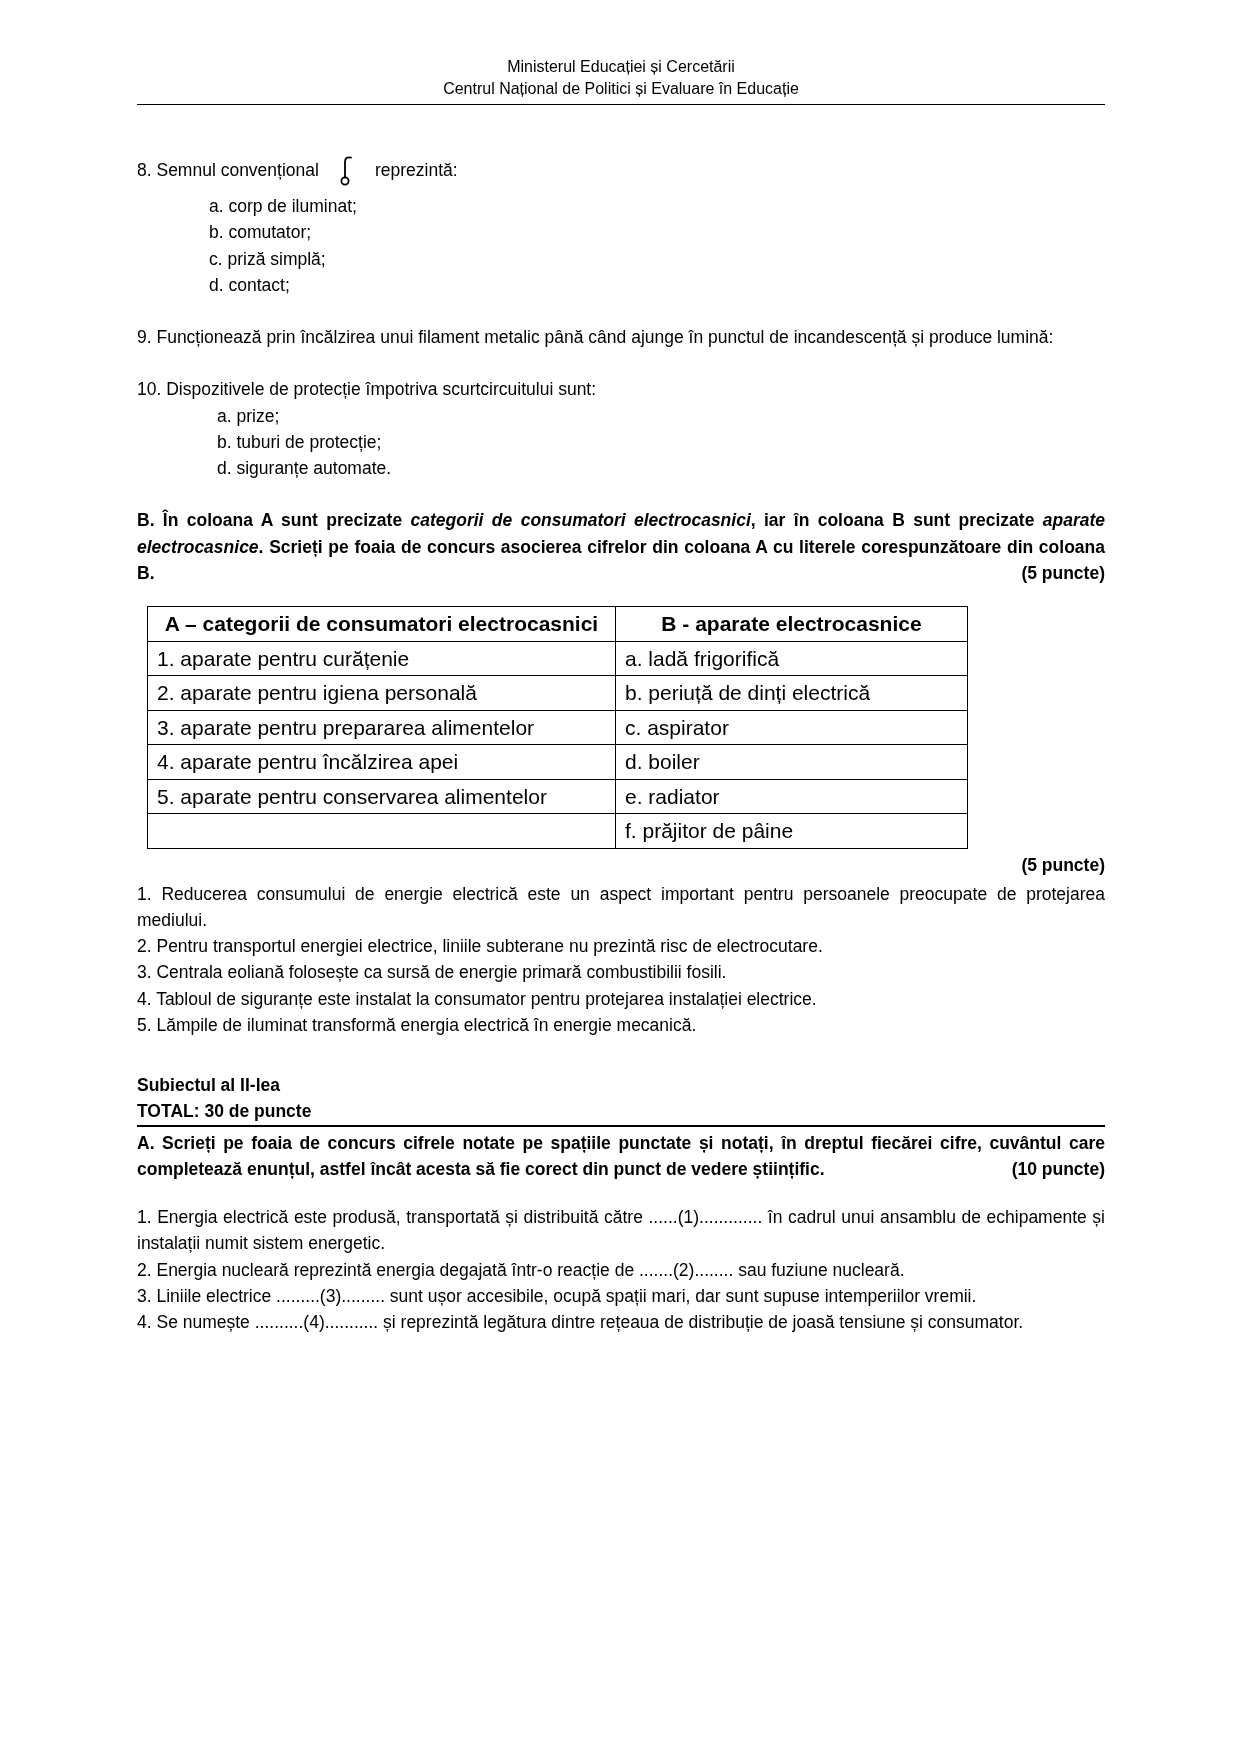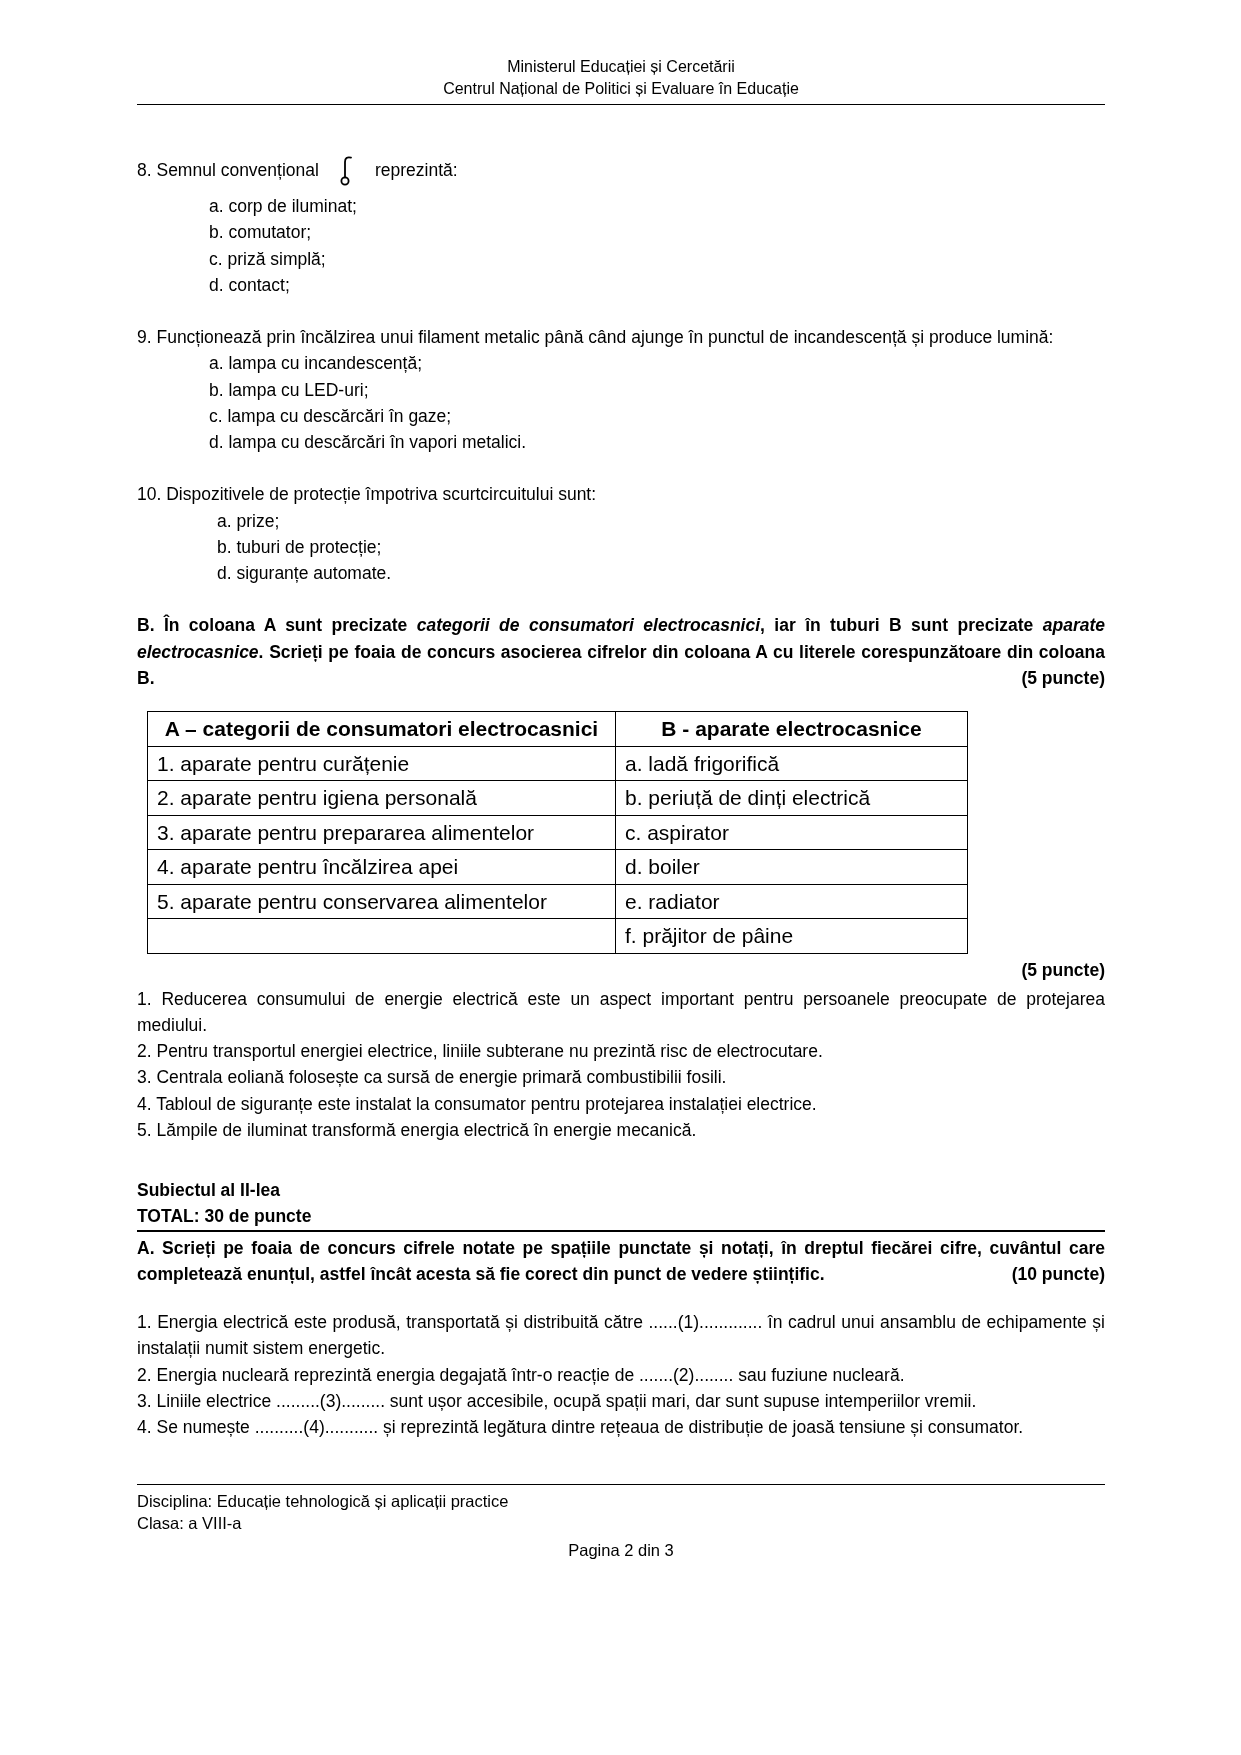--- a/index.html
+++ b/index.html
@@ -112,39 +112,33 @@
     <div class="options">
       <div>a. corp de iluminat;</div>
       <div>b. comutator;</div>
       <div>c. priză simplă;</div>
       <div>d. contact;</div>
     </div>
   </section>
 
   <section class="qblock">
     <p class="para">9. Funcționează prin încălzirea unui filament metalic până când ajunge în punctul de incandescență și produce lumină:</p>
-    <div class="options">
-      <div>a. lampa cu incandescență;</div>
-      <div>b. lampa cu LED-uri;</div>
-      <div>c. lampa cu descărcări în gaze;</div>
-      <div>d. lampa cu descărcări în vapori metalici.</div>
-    </div>
   </section>
 
   <section class="q10block">
     <p class="para">10. Dispozitivele de protecție împotriva scurtcircuitului sunt:</p>
     <div class="options more-indent">
       <div>a. prize;</div>
       <div>b. tuburi de protecție;</div>
       <div>d. siguranțe automate.</div>
     </div>
   </section>
 
   <p class="bold-head">
-    <span>B. În coloana A sunt precizate </span><span class="italic">categorii de consumatori electrocasnici</span><span>, iar în tuburi B sunt precizate </span><span class="italic">aparate electrocasnice</span><span>. Scrieți pe foaia de concurs asocierea cifrelor din coloana A cu literele corespunzătoare din coloana B.</span>
+    <span>B. În coloana A sunt precizate </span><span class="italic">categorii de consumatori electrocasnici</span><span>, iar în coloana B sunt precizate </span><span class="italic">aparate electrocasnice</span><span>. Scrieți pe foaia de concurs asocierea cifrelor din coloana A cu literele corespunzătoare din coloana B.</span>
     <span class="points">(5 puncte)</span>
   </p>
 
   <table class="match">
     <thead>
       <tr>
         <th class="col-a">A – categorii de consumatori electrocasnici</th>
         <th class="col-b">B - aparate electrocasnice</th>
       </tr>
     </thead>
@@ -198,19 +192,14 @@
     <span class="points">(10 puncte)</span>
   </p>
 
   <div class="s2-items">
     <p class="para">1. Energia electrică este produsă, transportată și distribuită către ......(1)............. în cadrul unui ansamblu de echipamente și instalații numit sistem energetic.</p>
     <p class="para">2. Energia nucleară reprezintă energia degajată într-o reacție de .......(2)........ sau fuziune nucleară.</p>
     <p class="para">3. Liniile electrice .........(3)......... sunt ușor accesibile, ocupă spații mari, dar sunt supuse intemperiilor vremii.</p>
     <p class="para">4. Se numește ..........(4)........... și reprezintă legătura dintre rețeaua de distribuție de joasă tensiune și consumator.</p>
   </div>
 
-  <footer class="footer">
-    <div>Disciplina: Educație tehnologică și aplicații practice</div>
-    <div>Clasa: a VIII-a</div>
-    <div class="page-num">Pagina 2 din 3</div>
-  </footer>
 
 </div>
 
 </body></html>

